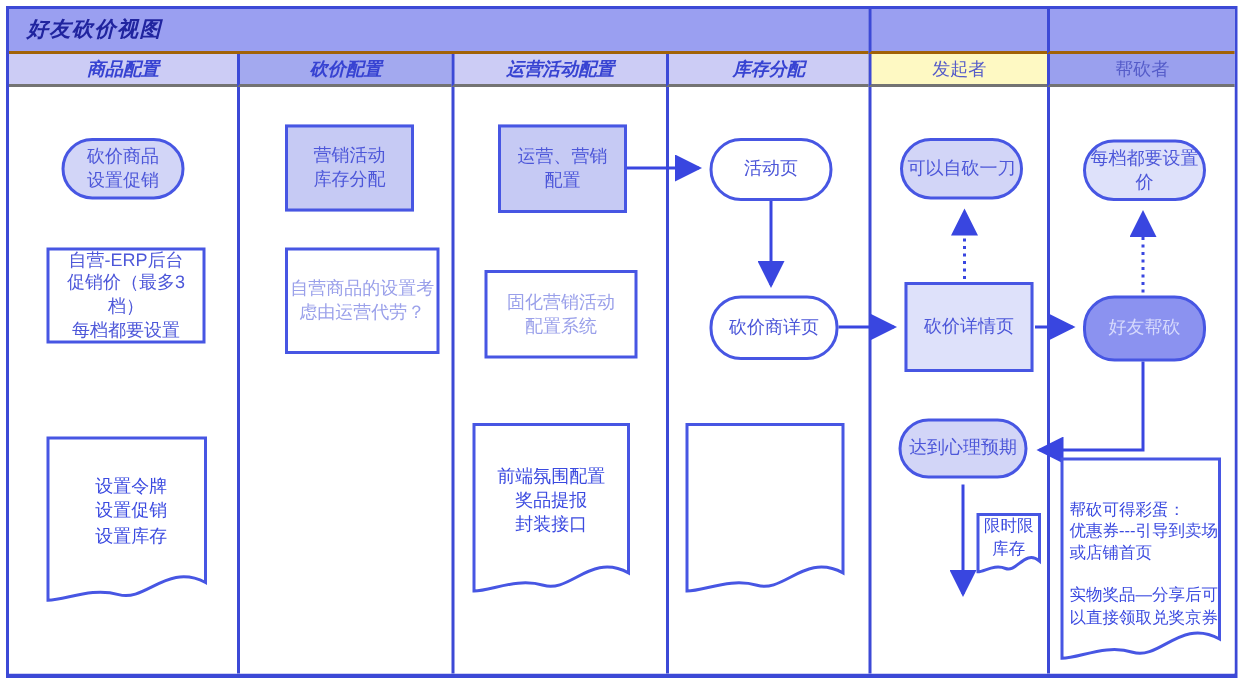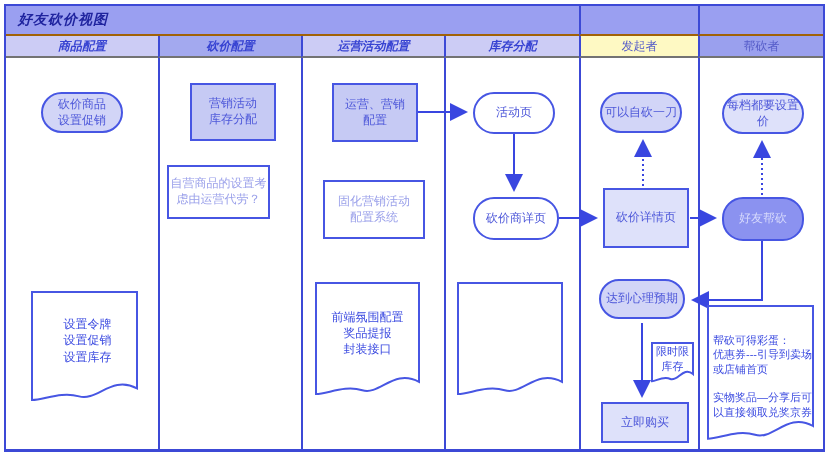--- a/index.html
+++ b/index.html
@@ -90,32 +90,36 @@
     <line x1="559" y1="218" x2="596" y2="218" stroke="#3946e0" stroke-width="2" marker-end="url(#arr)"></line>
     <line x1="690" y1="218" x2="715" y2="218" stroke="#3946e0" stroke-width="2" marker-end="url(#arr)"></line>
     <line x1="643" y1="186" x2="643" y2="141" stroke="#3946e0" stroke-width="2" stroke-dasharray="2,3" marker-end="url(#arr)"></line>
     <line x1="762" y1="195" x2="762" y2="142" stroke="#3946e0" stroke-width="2" stroke-dasharray="2,3" marker-end="url(#arr)"></line>
     <polyline points="762,241 762,300 693,300" fill="none" stroke="#3946e0" stroke-width="2" marker-end="url(#arr)"></polyline>
     <line x1="642" y1="323" x2="642" y2="396" stroke="#3946e0" stroke-width="2" marker-end="url(#arr)"></line>
   </svg>
 
   <div class="shape stadium fill-med" style="left:41px;top:92px;width:82px;height:41px">砍价商品
 设置促销</div>
+  <div class="shape fill-white" style="left:31px;top:165px;width:106px;height:64px">自营-ERP后台
+促销价（最多3
+档）
+每档都要设置</div>
   <div class="doc" style="left:31px;top:291px;width:113px;height:113px">
     <svg width="107" height="113">
         <path class="doc-path" d="M1,1 H106 V97.31 C80.3,84.1 66.3,110.5 48.1,105.4 C30.0,100.2 12.8,109.1 1,109.1 Z"></path>
       </svg>
     <div class="doc-text">设置令牌
 设置促销
 设置库存</div>
   </div>
 
   <div class="shape fill-strong" style="left:190px;top:83px;width:86px;height:58px">营销活动
 库存分配</div>
-  <div class="shape fill-white muted" style="left:167px;top:165px;width:103px;height:54px">自营商品的设置考
+  <div class="shape fill-white muted" style="left:190px;top:165px;width:103px;height:71px">自营商品的设置考
 虑由运营代劳？</div>
 
   <div class="shape fill-strong" style="left:332px;top:83px;width:86px;height:59px">运营、营销
 配置</div>
   <div class="shape fill-white muted" style="left:323px;top:180px;width:102px;height:59px">固化营销活动
 配置系统</div>
   <div class="doc" style="left:315px;top:282px;width:105px;height:116px">
     <svg width="105" height="116">
         <path class="doc-path" d="M1,1 H104 V99.92 C78.8,86.3 65.1,113.5 47.3,108.2 C29.4,102.9 12.6,112.0 1,112.0 Z"></path>
       </svg>
@@ -135,21 +139,20 @@
   <div class="shape stadium fill-med" style="left:600px;top:92px;width:82px;height:41px">可以自砍一刀</div>
   <div class="shape fill-light" style="left:603px;top:188px;width:86px;height:60px">砍价详情页</div>
   <div class="shape stadium fill-med" style="left:599px;top:279px;width:86px;height:40px">达到心理预期</div>
   <div class="doc" style="left:651px;top:342px;width:43px;height:42px">
     <svg width="43" height="42">
         <path class="doc-path" d="M1,1 H42 V32 C32.3,23.9 26.7,40.1 19.4,37.0 C12.0,33.8 5.2,39.2 1,39.2 Z"></path>
       </svg>
     <div class="doc-text small" style="bottom:9px">限时限
 库存</div>
   </div>
-  <div class="shape fill-light" style="left:601px;top:402px;width:88px;height:41px">立即购买</div>
 
   <div class="shape stadium fill-light" style="left:722px;top:93px;width:82px;height:41px">每档都要设置
 价</div>
   <div class="shape stadium fill-dark" style="left:722px;top:197px;width:82px;height:44px">好友帮砍</div>
   <div class="doc" style="left:707px;top:305px;width:123px;height:138px">
     <svg width="107" height="138">
         <path class="doc-path" d="M1,1 H106 V121 C80.3,106.6 66.3,135.4 48.1,129.8 C30.0,124.2 12.8,133.8 1,133.8 Z"></path>
       </svg>
     <div class="doc-text leftpara" style="top:18px">帮砍可得彩蛋：
 优惠券---引导到卖场

